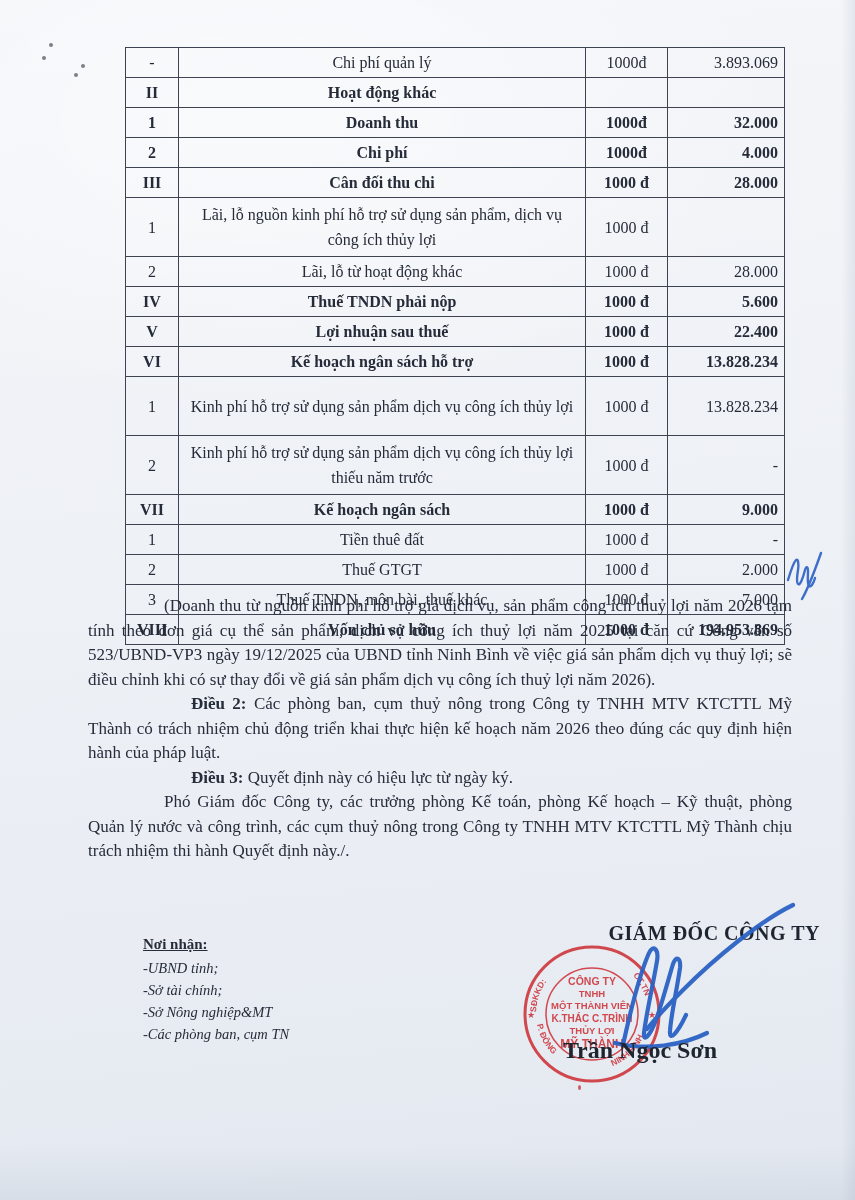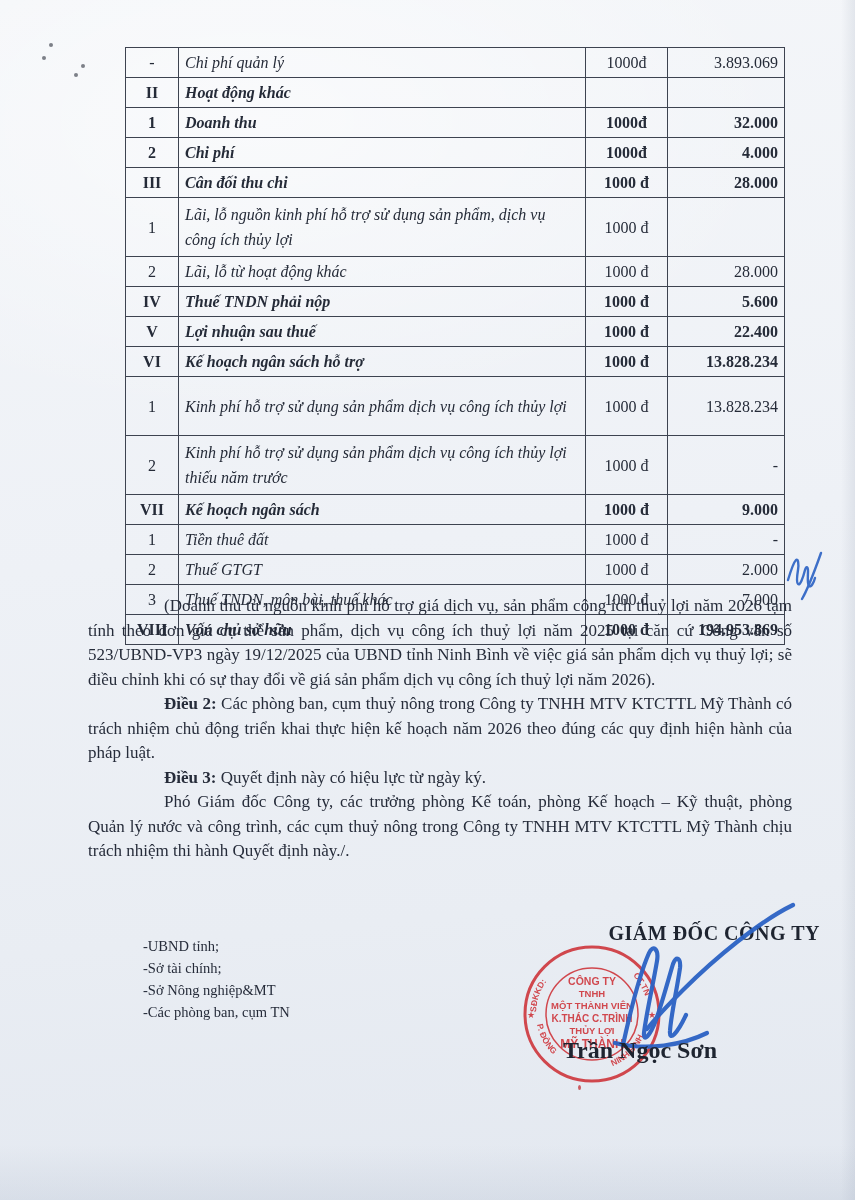--- a/index.html
+++ b/index.html
@@ -37,41 +37,41 @@
   table.fin-table td{
     border:1.4px solid #3d4350;
     padding:1px 6px;
     vertical-align:middle;
     height:27px;
     line-height:22px;
     overflow:hidden;
   }
   tr.tall-row td{height:56px;line-height:25px;}
   td.col-no{text-align:center;padding:1px 2px;}
-  td.col-label{text-align:left;padding-left:9px;font-style:italic;}
+  td.col-label{text-align:center;padding-left:9px;}
   td.col-unit{text-align:center;}
   td.col-value{text-align:right;padding-right:9px;}
   tr.bold-row td{font-weight:700;}
 
   
   .body-text{
     position:absolute;left:88px;top:594px;width:704px;
     font-size:17px;line-height:24.5px;
     text-align:justify;
   }
   .body-text p{margin:0;text-indent:76px;}
-  .body-text .lead{font-weight:700;}
+  .body-text .lead{font-weight:700;margin-left:27px;}
 
   
   .recipients{
     position:absolute;left:143px;top:933px;width:260px;
     font-size:14.5px;line-height:22px;
   }
   .recipients-title{font-weight:700;text-decoration:underline;font-size:15px;}
-  .recipients ul{list-style:none;margin:2px 0 0 0;padding:0;}
+  .recipients ul{list-style:none;margin:2px 0 0 0;padding:0;font-style:italic;}
 
   .sign-title{
     position:absolute;left:500px;top:922px;width:320px;
     text-align:right;font-weight:700;font-size:20px;letter-spacing:.5px;
     color:#1e2430;
   }
   .signer-name{
     position:absolute;left:540px;top:1037px;width:200px;
     text-align:center;font-weight:700;font-size:24px;color:#1e2430;
   }
@@ -212,20 +212,21 @@
   </svg>
 
   <div class="body-text">
     <p>(Doanh thu từ nguồn kinh phí hỗ trợ giá dịch vụ, sản phẩm công ích thuỷ lợi năm 2026 tạm tính theo đơn giá cụ thể sản phẩm, dịch vụ công ích thuỷ lợi năm 2025 tại căn cứ Công văn số 523/UBND-VP3 ngày 19/12/2025 của UBND tỉnh Ninh Bình về việc giá sản phẩm dịch vụ thuỷ lợi; sẽ điều chỉnh khi có sự thay đổi về giá sản phẩm dịch vụ công ích thuỷ lợi năm 2026).</p>
     <p><span class="lead">Điều 2:</span><span> Các phòng ban, cụm thuỷ nông trong Công ty TNHH MTV KTCTTL Mỹ Thành có trách nhiệm chủ động triển khai thực hiện kế hoạch năm 2026 theo đúng các quy định hiện hành của pháp luật.</span></p>
     <p><span class="lead">Điều 3:</span><span> Quyết định này có hiệu lực từ ngày ký.</span></p>
     <p>Phó Giám đốc Công ty, các trưởng phòng Kế toán, phòng Kế hoạch – Kỹ thuật, phòng Quản lý nước và công trình, các cụm thuỷ nông trong Công ty TNHH MTV KTCTTL Mỹ Thành chịu trách nhiệm thi hành Quyết định này./.</p>
   </div>
 
   <div class="recipients">
+    <div class="recipients-title">Nơi nhận:</div>
     <ul>
         <li>-UBND tỉnh;</li>
         <li>-Sở tài chính;</li>
         <li>-Sở Nông nghiệp&amp;MT</li>
         <li>-Các phòng ban, cụm TN</li>
       </ul>
   </div>
 
   <div class="sign-title">GIÁM ĐỐC CÔNG TY</div>
 

